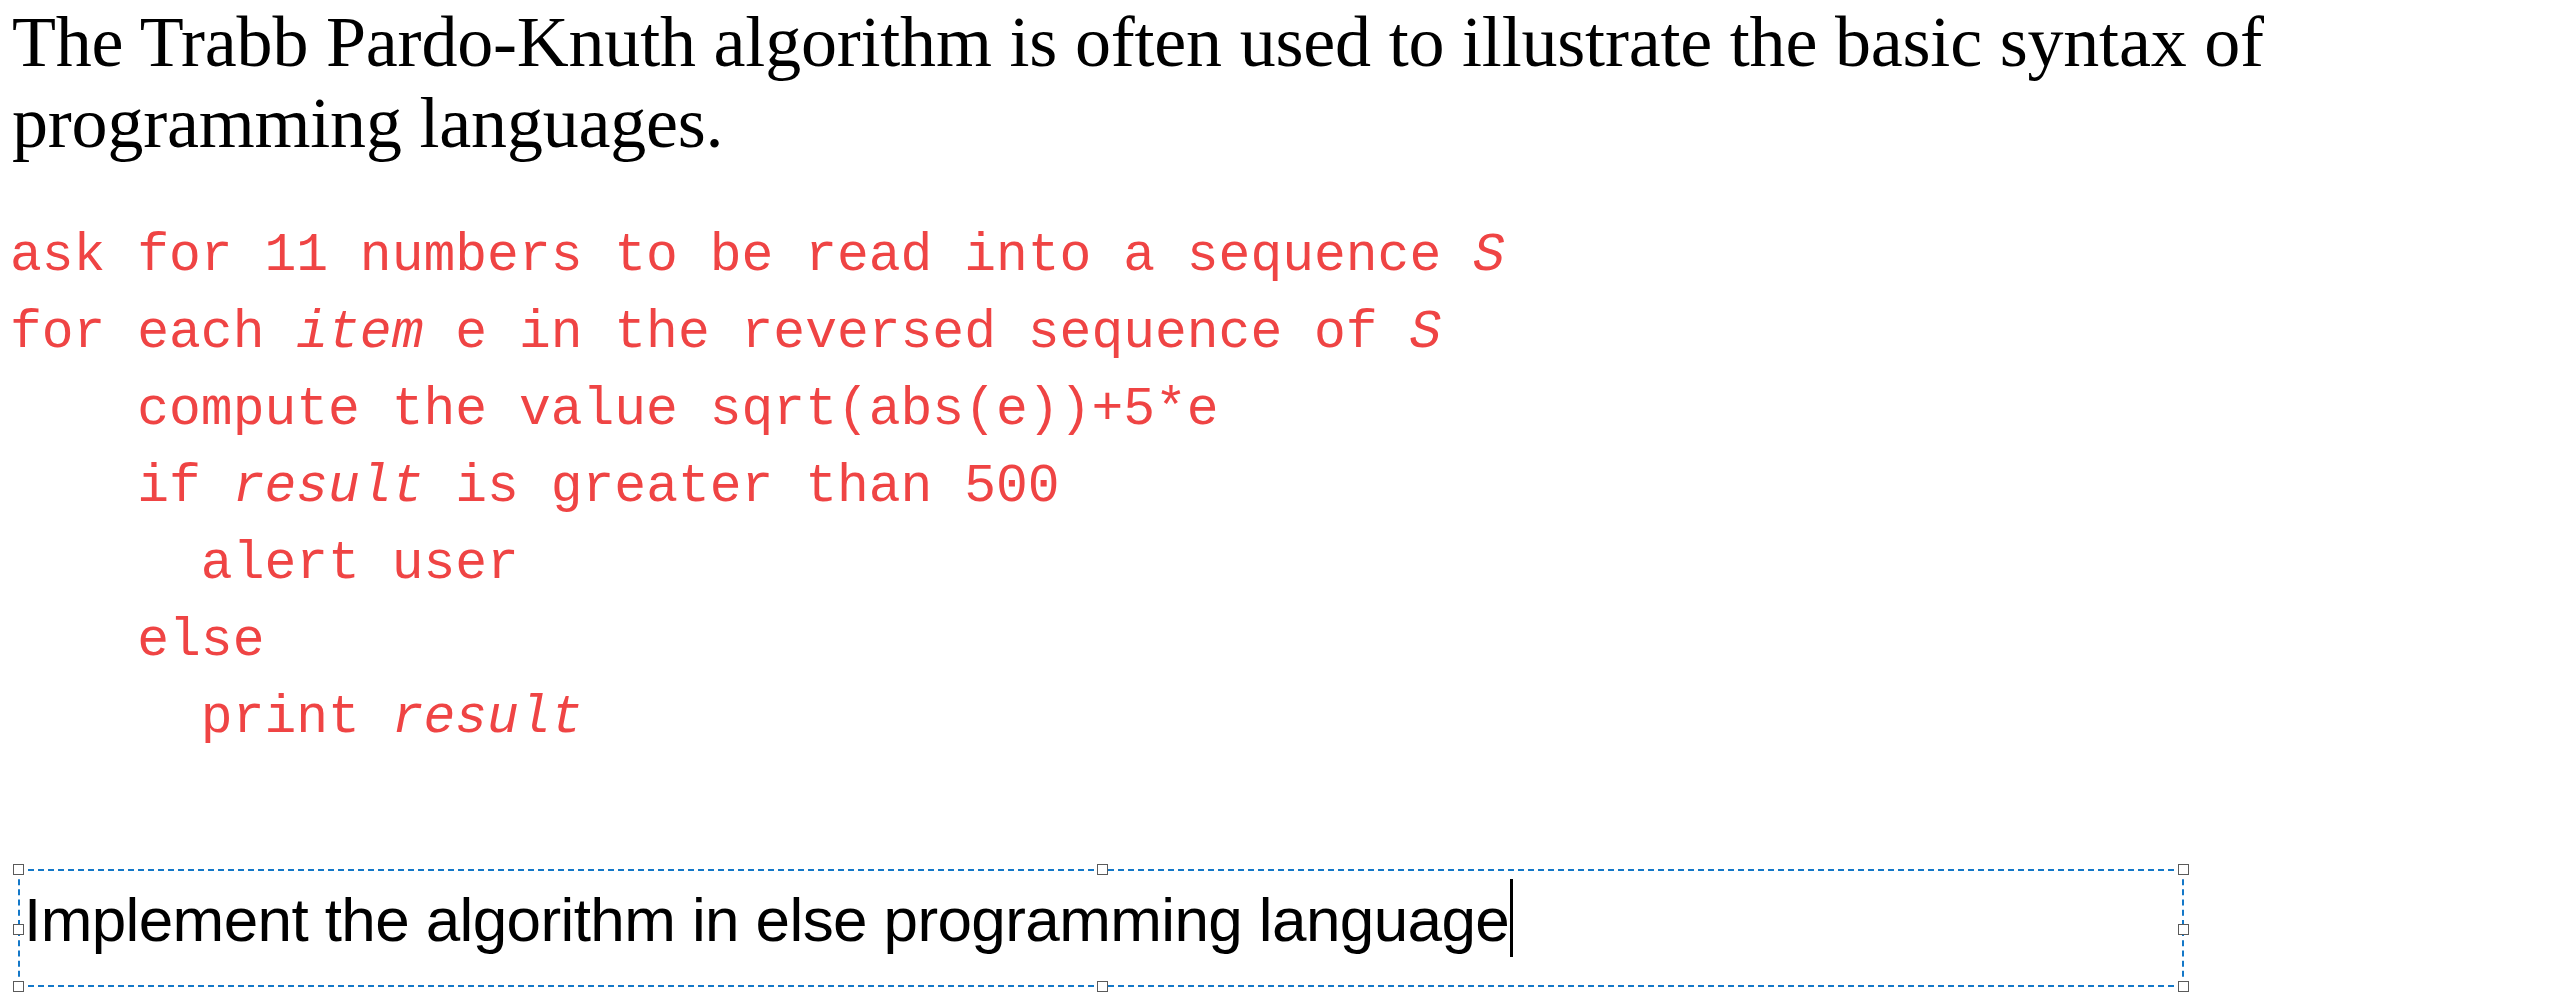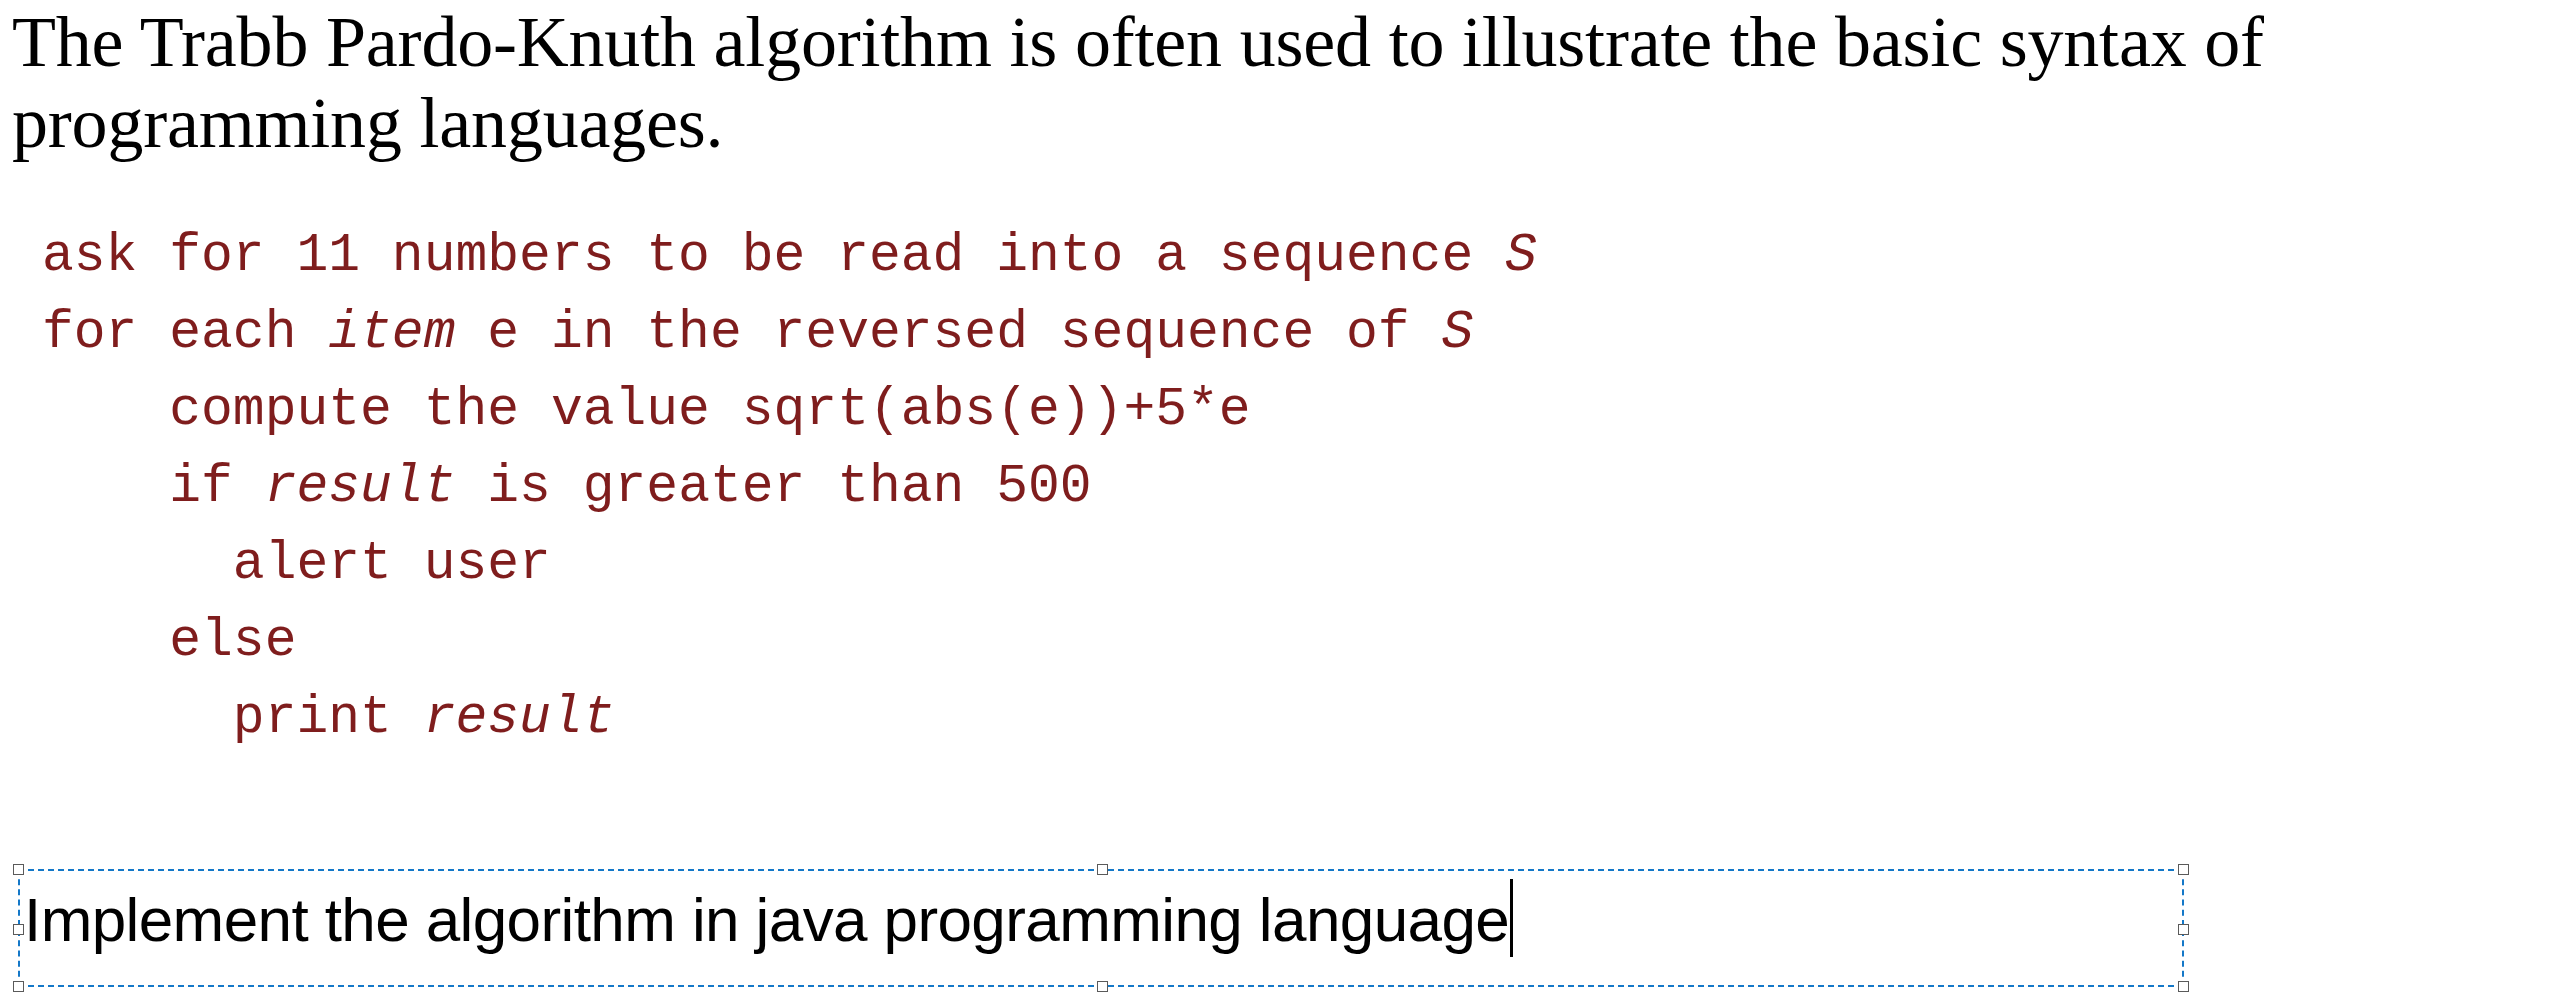--- a/index.html
+++ b/index.html
@@ -30,24 +30,23 @@
   }
 
   
   #pseudocode-block {
     position: absolute;
     left: 10px;
     top: 218px;
     font-family: "Liberation Mono", "DejaVu Sans Mono", monospace;
     font-size: 53px;
     line-height: 77px;
-    color: #7f1d1d;
+    color: #ef4444;
     white-space: pre;
     letter-spacing: 0px;
-    margin-left: 32px;
   }
   #pseudocode-block .code-line {
     white-space: pre;
     display: block;
     height: 77px;
   }
   #pseudocode-block .var {
     font-style: italic;
   }
 
@@ -104,21 +103,21 @@
 </head>
 <body style="background: rgb(255, 255, 255);">
 
 <div id="intro-paragraph">The Trabb Pardo-Knuth algorithm is often used to illustrate the basic syntax of programming languages.</div>
 
 <div id="pseudocode-block"><span class="code-line"><span>ask for 11 numbers to be read into a sequence </span><span class="var">S</span></span><span class="code-line"><span>for each </span><span class="var">item</span><span> e in the reversed sequence of </span><span class="var">S</span></span><span class="code-line">    <span>compute the value sqrt(abs(e))+5*e</span></span><span class="code-line">    <span>if </span><span class="var">result</span><span> is greater than 500</span></span><span class="code-line">      <span>alert user</span></span><span class="code-line">    <span>else</span></span><span class="code-line">      <span>print </span><span class="var">result</span></span></div>
 
 <div id="answer-textbox" style="border-color: rgb(20, 120, 200);">
 
   <div class="textbox-content">
-    <span>Implement the algorithm in java programming language</span><span class="text-caret"></span>
+    <span>Implement the algorithm in else programming language</span><span class="text-caret"></span>
   </div>
 
   <div class="resize-handle handle-nw" style="background: rgb(255, 255, 255); border-color: rgb(90, 90, 90);"></div>
   <div class="resize-handle handle-n" style="background: rgb(255, 255, 255); border-color: rgb(90, 90, 90);"></div>
   <div class="resize-handle handle-ne" style="background: rgb(255, 255, 255); border-color: rgb(90, 90, 90);"></div>
   <div class="resize-handle handle-w" style="background: rgb(255, 255, 255); border-color: rgb(90, 90, 90);"></div>
   <div class="resize-handle handle-e" style="background: rgb(255, 255, 255); border-color: rgb(90, 90, 90);"></div>
   <div class="resize-handle handle-sw" style="background: rgb(255, 255, 255); border-color: rgb(90, 90, 90);"></div>
   <div class="resize-handle handle-s" style="background: rgb(255, 255, 255); border-color: rgb(90, 90, 90);"></div>
   <div class="resize-handle handle-se" style="background: rgb(255, 255, 255); border-color: rgb(90, 90, 90);"></div>

